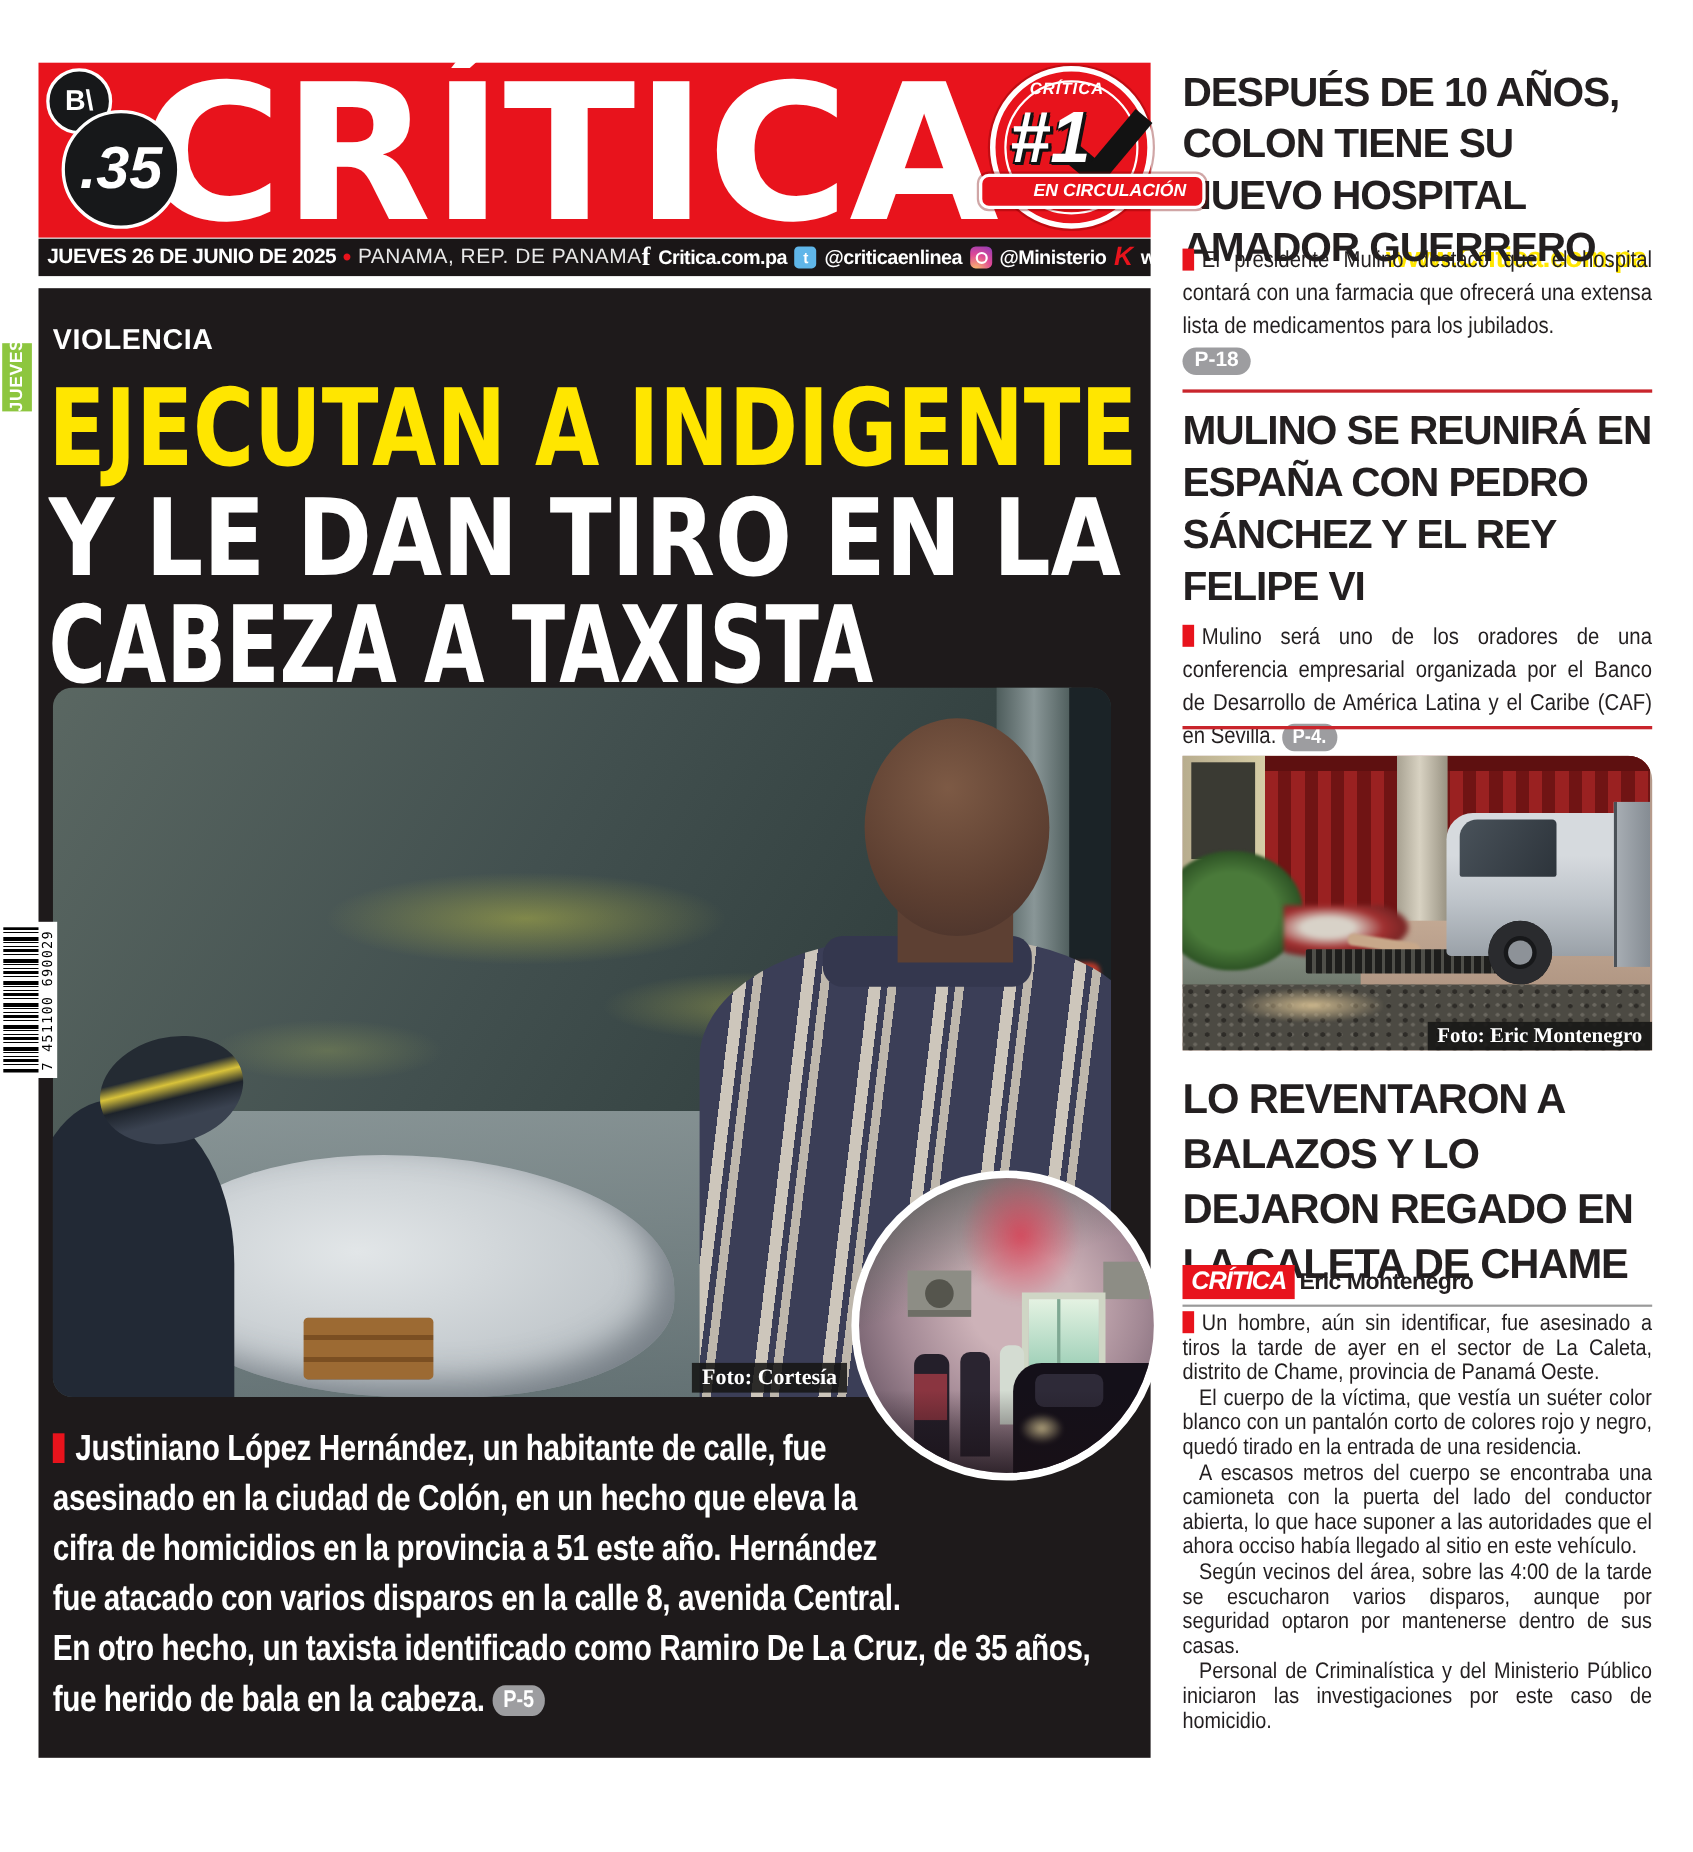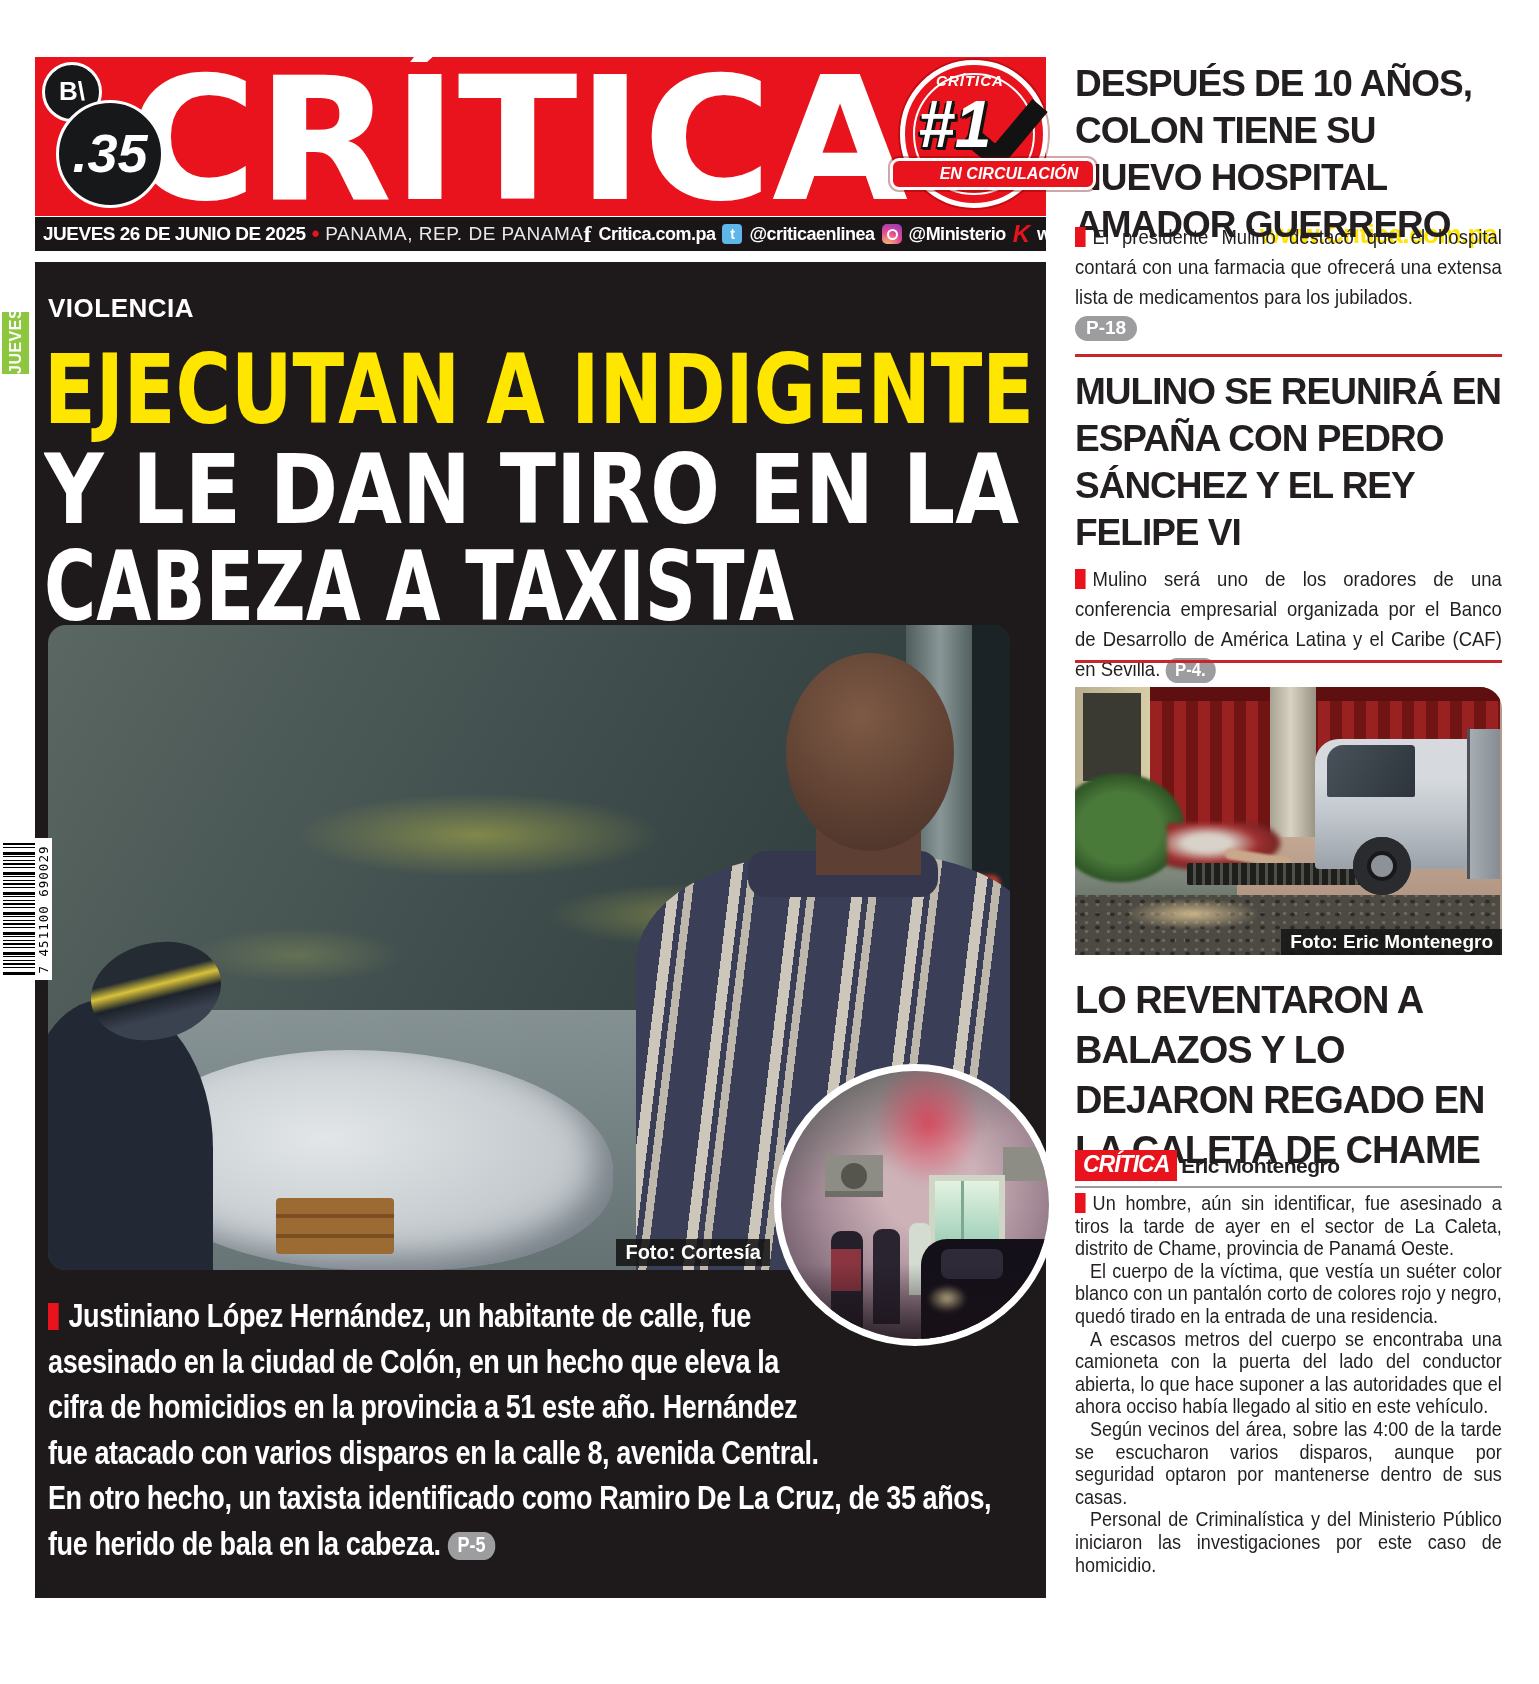--- a/index.html
+++ b/index.html
@@ -62,21 +62,21 @@
   .p1-bed{position:absolute;left:30px;top:385px;width:590px;height:260px;background:linear-gradient(#97a3a5,#707e81);opacity:.8;border-radius:10px;}
   .p1-sheet{position:absolute;left:85px;top:425px;width:480px;height:220px;background:radial-gradient(ellipse at 40% 40%,#e2e6e8,#c3c9cd 60%,#a9b1b6);border-radius:45% 55% 40% 50%;box-shadow:inset -18px -14px 30px rgba(60,70,80,.5);}
   .p1-wood{position:absolute;left:228px;top:573px;width:118px;height:56px;background:repeating-linear-gradient(to bottom,#9c6a33 0 16px,#7b4f22 16px 20px);border-radius:4px;}
   .p1-worker{position:absolute;left:-20px;top:375px;width:185px;height:270px;background:#222935;border-radius:40% 55% 0 0;}
   .p1-cap{position:absolute;left:42px;top:318px;width:132px;height:96px;border-radius:50%;transform:rotate(-14deg);background:linear-gradient(180deg,#242b33 32%,#d8c23a 44%,#1d232b 58%,#3a4250 78%);}
   .p1-head{position:absolute;left:738px;top:28px;width:168px;height:198px;border-radius:50%;background:radial-gradient(circle at 45% 32%,#7d5a45,#5d3f31 60%,#46302a);}
   .p1-neck{position:absolute;left:768px;top:190px;width:105px;height:60px;background:#5d4033;}
   .p1-body{position:absolute;left:588px;top:228px;width:405px;height:420px;border-radius:45% 40% 0 0/26% 22% 0 0;
     background:repeating-linear-gradient(97deg,#3b3e57 0 36px,#cdc6bb 36px 47px,#3b3e57 47px 53px,#beb7ac 53px 61px);}
   .p1-collar{position:absolute;left:700px;top:226px;width:190px;height:46px;border-radius:18px;background:#34374e;}
-  .caption{position:absolute;background:rgba(22,22,20,.88);color:#fff;font-weight:bold;padding:2px 9px;}
+  .caption{position:absolute;background:rgba(22,22,20,.88);color:#fff;font-weight:bold;padding:2px 9px;font-family:Liberation Serif, serif;}
   .cap1{right:240px;bottom:4px;font-size:20px;}
 
   
   .inset{left:774px;top:1064px;width:268px;height:268px;border:7px solid #fff;border-radius:50%;overflow:hidden;z-index:5;
     background:
       linear-gradient(160deg,rgba(55,85,65,.55),transparent 38%),
       radial-gradient(circle at 55% 42%,#cdb2b8 0 22%,#a28894 52%,#715d6b 78%,#4a3c48);}
   .in-glow{position:absolute;left:92px;top:-10px;width:110px;height:125px;background:radial-gradient(ellipse,rgba(225,40,65,.7),transparent 70%);filter:blur(3px);}
   .in-door{position:absolute;left:148px;top:104px;width:64px;height:104px;border:6px solid #cfd6c5;background:linear-gradient(180deg,#e4f2e2,#9fd0b8 60%,#76b698);}
   .in-door:after{content:"";position:absolute;left:26px;top:0;width:3px;height:100%;background:#7fa893;}

